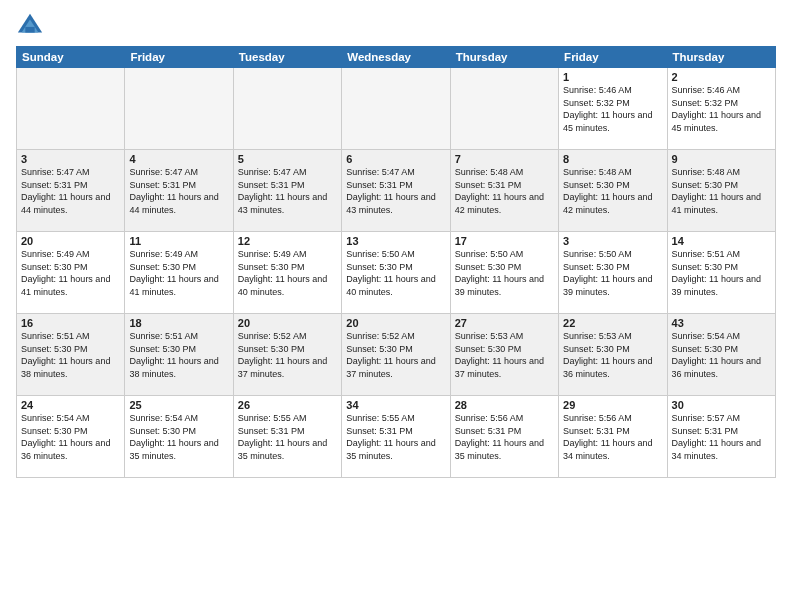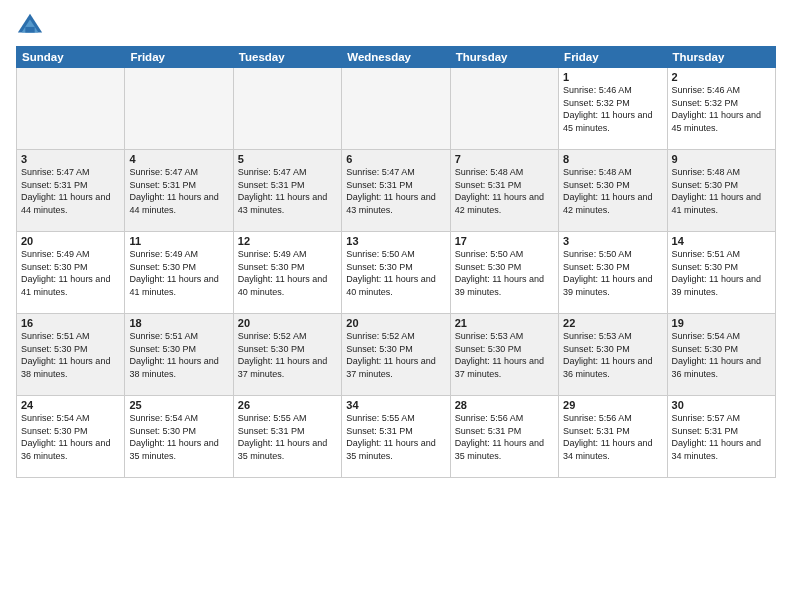--- a/index.html
+++ b/index.html
@@ -224,29 +224,29 @@
           </td>
           <td class="shaded">
             <span class="day-num">20</span>
             <div class="day-info">Sunrise: 5:52 AM<br>Sunset: 5:30 PM<br>Daylight: 11 hours and 37 minutes.</div>
           </td>
           <td class="shaded">
             <span class="day-num">20</span>
             <div class="day-info">Sunrise: 5:52 AM<br>Sunset: 5:30 PM<br>Daylight: 11 hours and 37 minutes.</div>
           </td>
           <td class="shaded">
-            <span class="day-num">21</span>
+            <span class="day-num">27</span>
             <div class="day-info">Sunrise: 5:53 AM<br>Sunset: 5:30 PM<br>Daylight: 11 hours and 37 minutes.</div>
           </td>
           <td class="shaded">
             <span class="day-num">22</span>
             <div class="day-info">Sunrise: 5:53 AM<br>Sunset: 5:30 PM<br>Daylight: 11 hours and 36 minutes.</div>
           </td>
           <td class="shaded">
-            <span class="day-num">19</span>
+            <span class="day-num">43</span>
             <div class="day-info">Sunrise: 5:54 AM<br>Sunset: 5:30 PM<br>Daylight: 11 hours and 36 minutes.</div>
           </td>
         </tr>
         <tr>
           <td>
             <span class="day-num">24</span>
             <div class="day-info">Sunrise: 5:54 AM<br>Sunset: 5:30 PM<br>Daylight: 11 hours and 36 minutes.</div>
           </td>
           <td>
             <span class="day-num">25</span>

